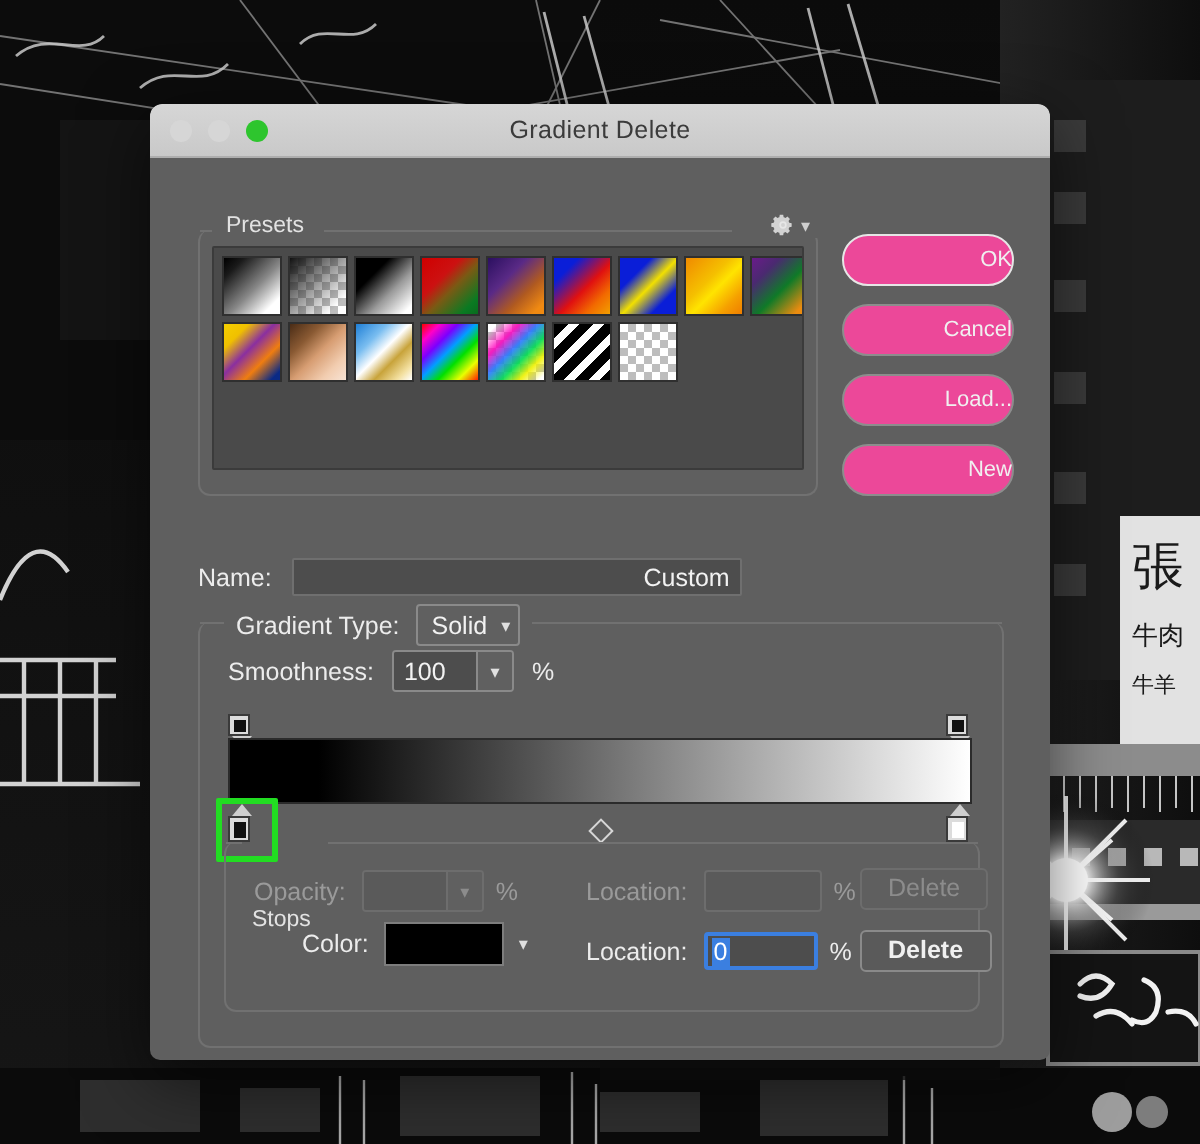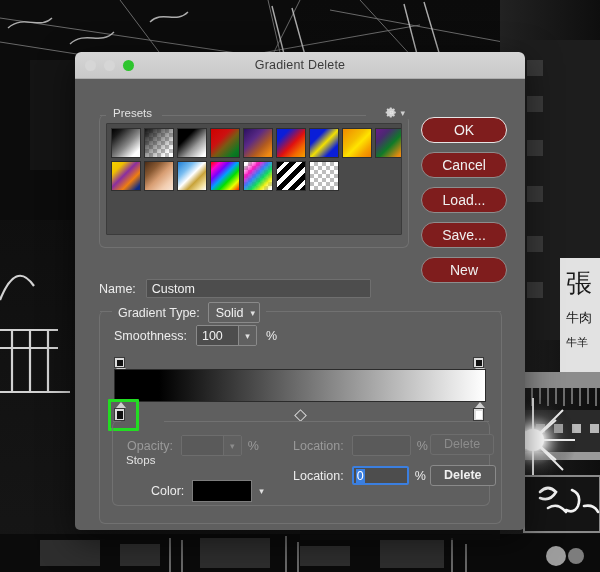--- a/index.html
+++ b/index.html
@@ -78,35 +78,35 @@
       linear-gradient(45deg,#bdbdbd 25%,transparent 25%,transparent 75%,#bdbdbd 75%);
     background-size:8px 8px;background-position:0 0,4px 4px;background-color:#fff;
   }
   .sw-inner{width:100%;height:100%;}
 
   
   #btncol{position:absolute;right:18px;top:38px;width:86px;}
   .pbtn{
     display:block;width:86px;height:26px;margin-bottom:9px;
     border-radius:13px;border:1px solid #8d8d8d;
-    background:#7f1d1d;color:#f0f0f0;font-size:14px;
+    background:#ec4899;color:#f0f0f0;font-size:11px;
     font-family:"Liberation Sans", sans-serif;
-    cursor:default;padding:0;line-height:24px;text-align:center;
+    cursor:default;padding:0;line-height:24px;text-align:right;
   }
   .pbtn.default{border-color:#e6e6e6;border-width:1.5px;}
 
   
   #name-row{position:absolute;left:24px;top:200px;display:flex;align-items:center;}
   .lbl{font-size:12.5px;color:#ececec;}
   .lbl.dim{color:#9a9a9a;}
   #name-input{
     margin-left:10px;width:225px;height:19px;
     background:#4d4d4d;border:1px solid #6f6f6f;border-radius:1px;
     color:#f2f2f2;font-size:12.5px;font-family:"Liberation Sans", sans-serif;
-    padding:0 5px;box-sizing:border-box;outline:none;
+    padding:0 5px;box-sizing:border-box;outline:none;text-align:right;
   }
 
   
   #type-group{left:24px;top:232px;width:401px;height:212px;}
   #gt-row{position:absolute;left:12px;top:-9px;display:flex;align-items:center;background:#5f5f5f;padding:0 6px;}
   .select{
     display:inline-flex;align-items:center;height:19px;
     background:#606060;border:1px solid #8a8a8a;border-radius:2px;
     padding:0 4px 0 7px;color:#f2f2f2;font-size:12.5px;cursor:default;
   }
@@ -418,21 +418,20 @@
               <div class="sw-inner" style="background: linear-gradient(135deg, rgba(255, 255, 255, 0) 0%, rgba(255, 255, 255, 0) 100%);"></div>
             </div>
           </div>
       </div>
     </div>
 
     <div id="btncol">
         <button class="pbtn default">OK</button>
         <button class="pbtn">Cancel</button>
         <button class="pbtn">Load...</button>
-        <button class="pbtn">Save...</button>
         <button class="pbtn">New</button>
       </div>
 
     <div id="name-row">
       <span class="lbl">Name:</span>
       <input id="name-input" type="text" value="Custom" style="">
     </div>
 
     <div class="group" id="type-group">
       <div class="gline-l" style="left:0;width:12px;"></div>
@@ -503,21 +502,21 @@
           </span>
           <span class="pct dim">%</span>
         </div>
         <div class="srow" style="left:180px;top:14px;">
           <span class="lbl dim">Location:</span>
           <span class="dimbox" style="width:57px;margin-left:8px;"></span>
           <span class="pct dim">%</span>
         </div>
         <button class="dbtn disabled" style="position:absolute;left:317px;top:13px;">Delete</button>
 
-        <div class="srow" style="left:38px;top:59px;">
+        <div class="srow" style="left:38px;top:40px;">
           <span class="lbl">Color:</span>
           <span id="color-sw" style="background: rgb(0, 0, 0);"></span>
           <span class="chev" style="margin-left:7px;font-size:9px;color:#e0e0e0;">▾</span>
         </div>
         <div class="srow" style="left:180px;top:45px;">
           <span class="lbl">Location:</span>
           <span id="loc-input" style="margin-left: 8px; border-color: rgb(59, 127, 224);">
             <span style="background: rgb(59, 127, 224);">0</span>
           </span>
           <span class="pct">%</span>

